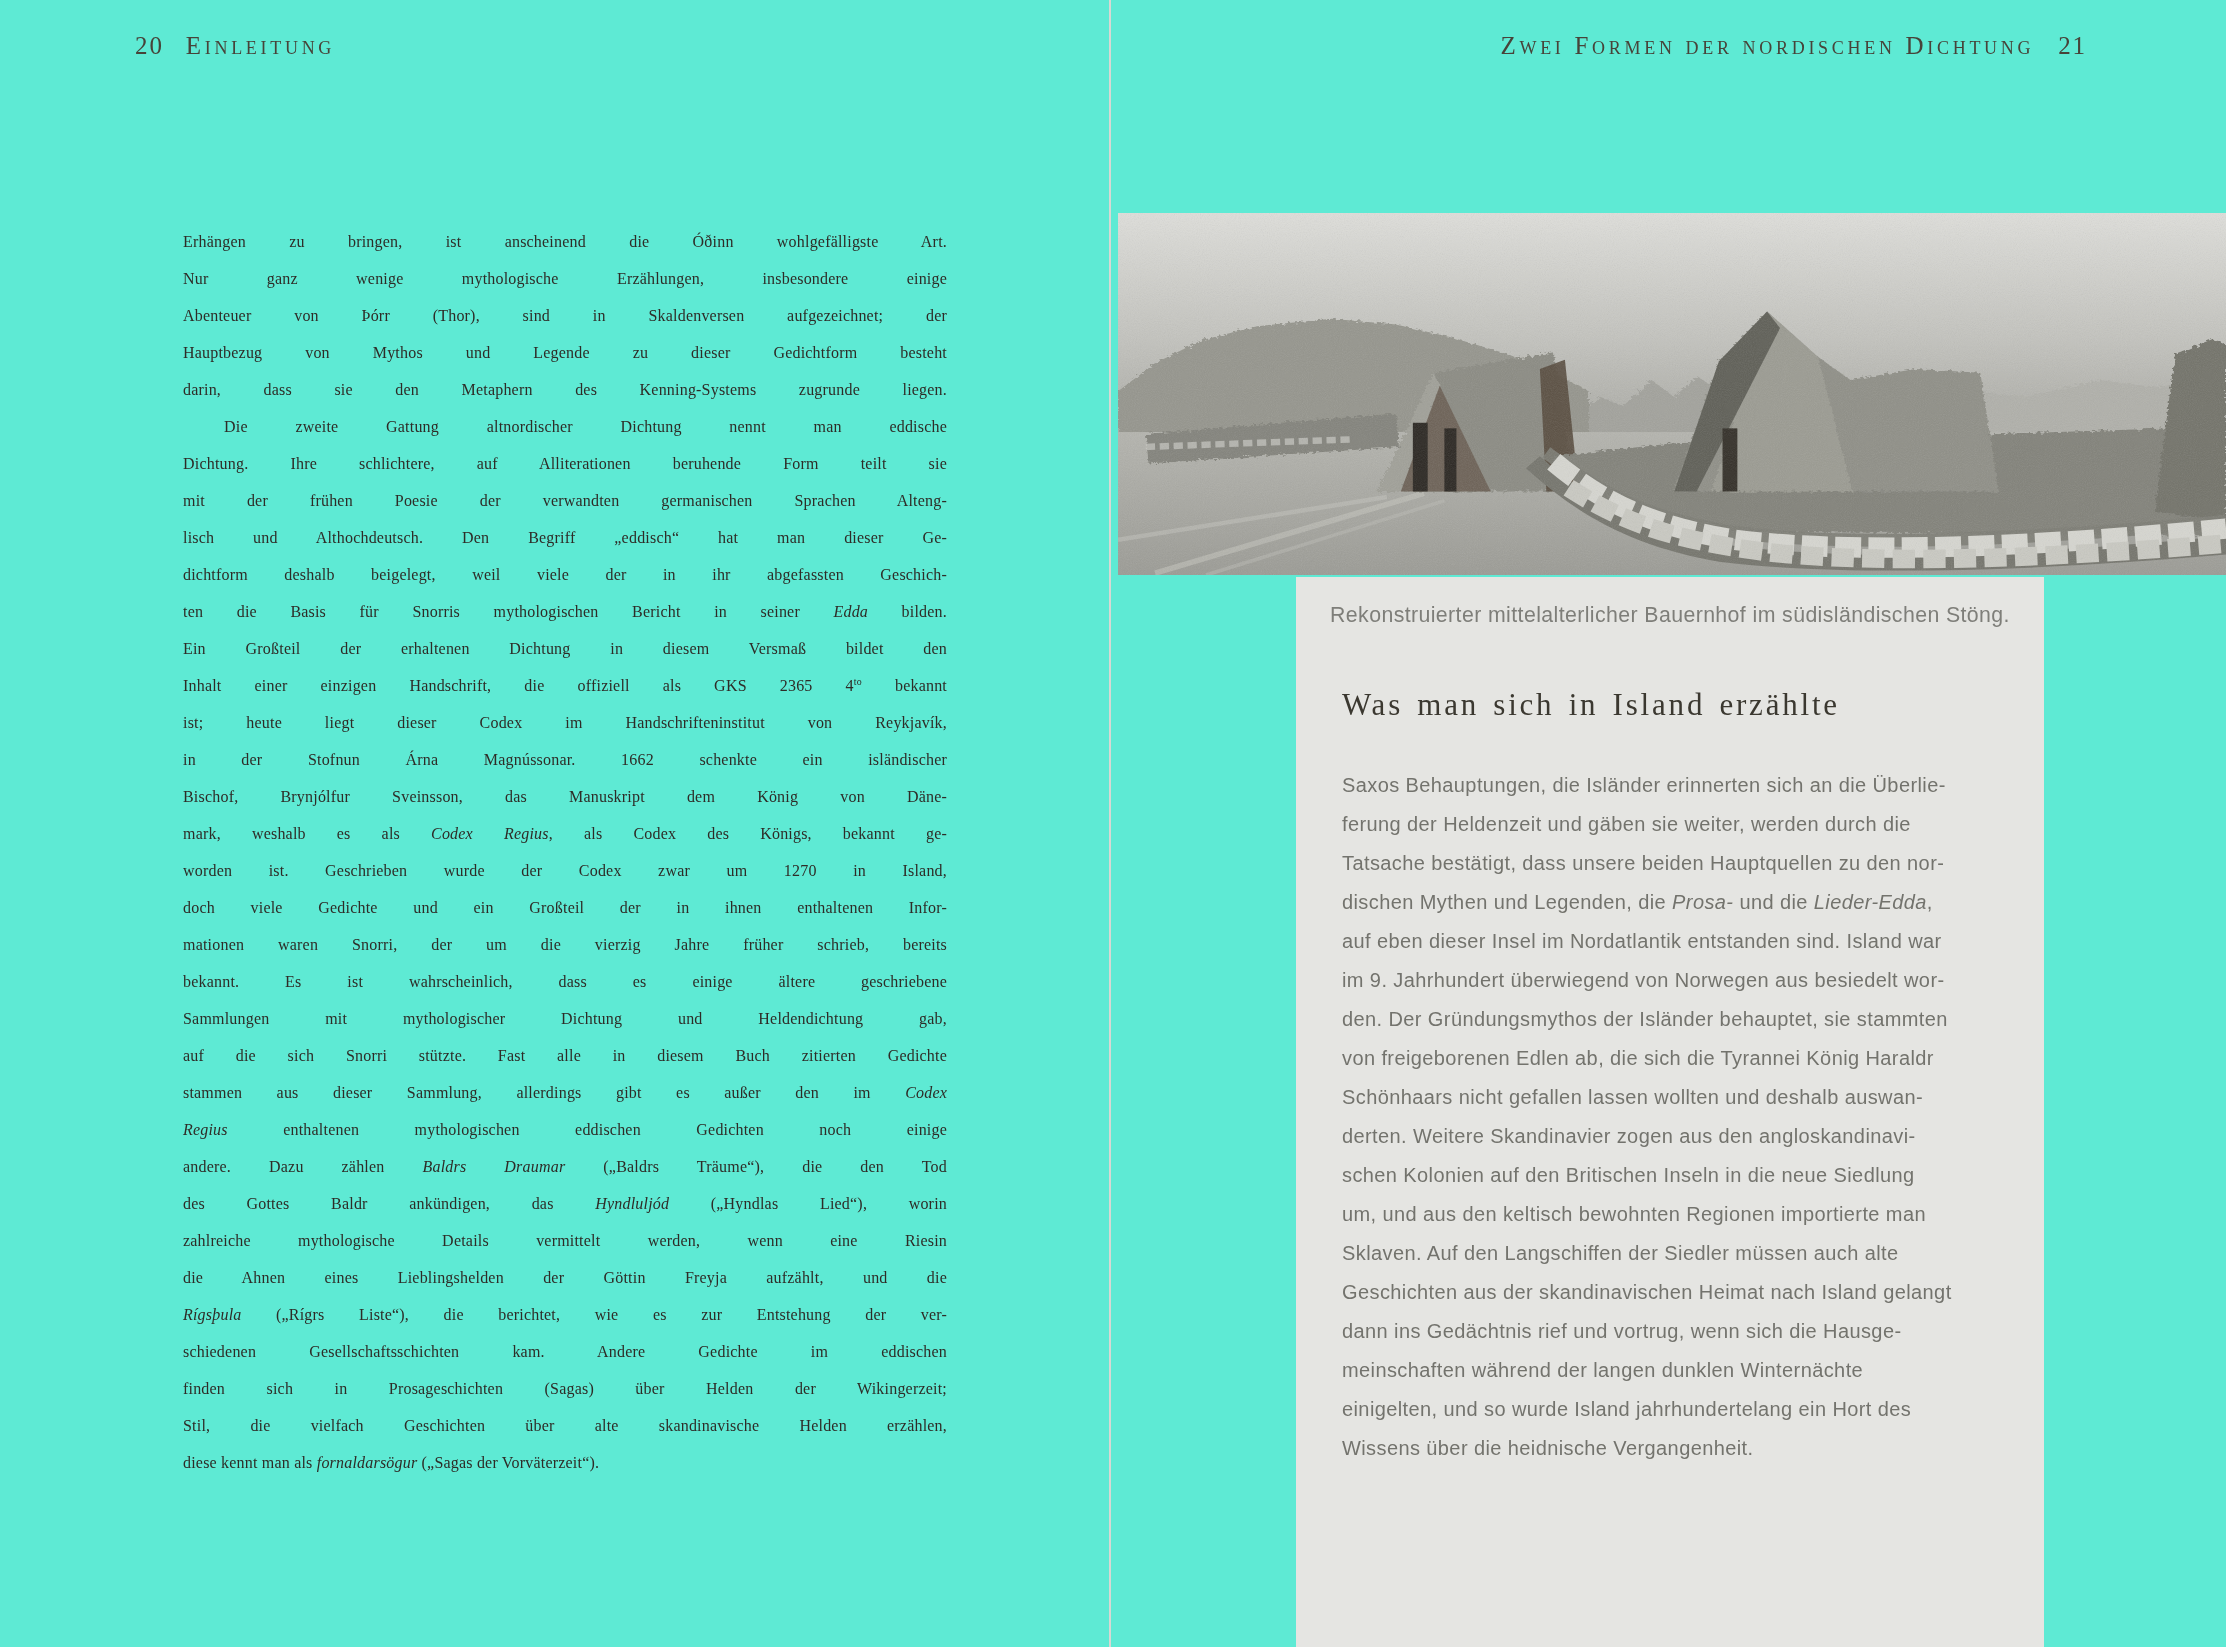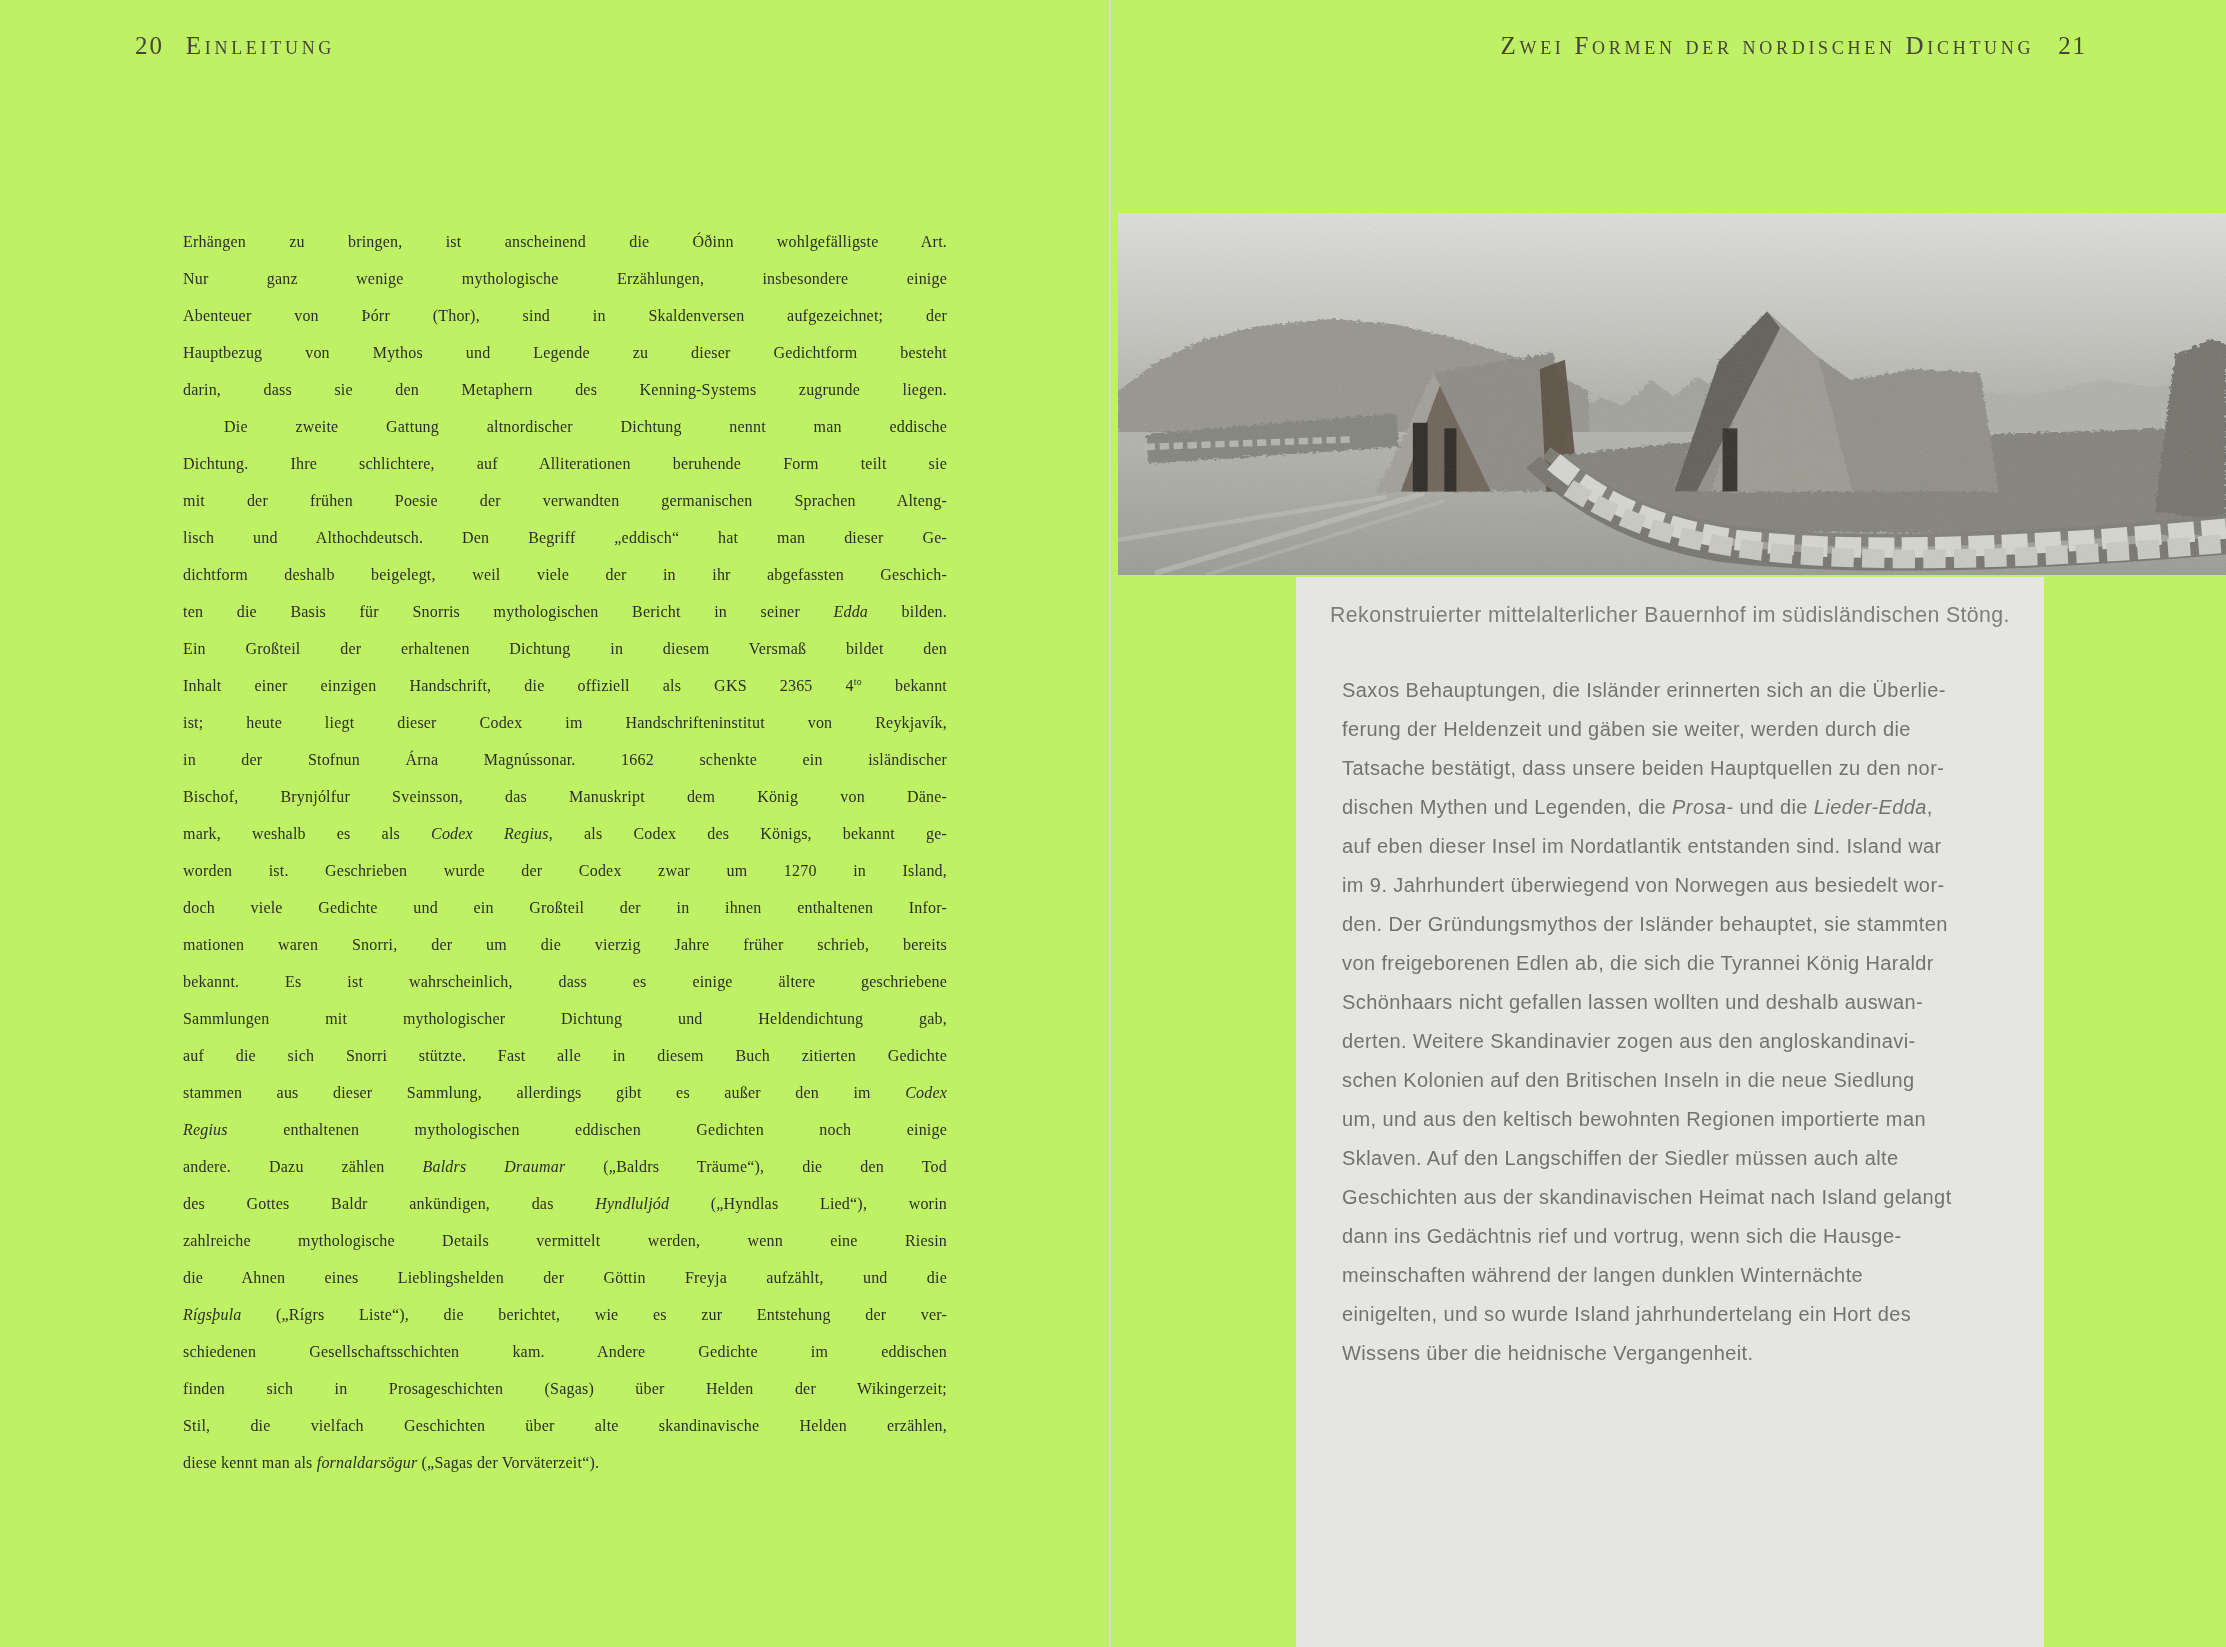--- a/index.html
+++ b/index.html
@@ -1,18 +1,18 @@
 <!DOCTYPE html>
 <html style="font-size:15px"><head>
 <meta charset="utf-8">
 <style>
   html,body{margin:0;padding:0;background:#e6e6e2;}
   #spread{
     position:relative;width:2226px;height:1647px;margin:0 auto;
-    background:#bef264;overflow:hidden;
+    background:#5eead4;overflow:hidden;
     font-family:"Liberation Serif","DejaVu Serif",serif;color:#2e2c27;
   }
   
   .running-head{
     position:absolute;top:32px;font-size:25px;color:#474339;
     font-variant:small-caps;letter-spacing:3.7px;white-space:nowrap;
   }
   #head-left{left:135px;}
   #head-left .pagenum{margin-right:22px;letter-spacing:1.9px;}
   #head-right{right:139px;text-align:right;}
@@ -192,20 +192,21 @@
         <path d="M470 268 C 520 310, 575 338, 665 352 C 790 368, 990 360, 1195 340" stroke="#d6d6d0" stroke-width="22" stroke-dasharray="28 8" fill="none"></path>
         <path d="M486 296 C 545 334, 600 352, 690 364 C 810 380, 1010 372, 1195 356" stroke="#c9c9c2" stroke-width="20" stroke-dasharray="24 9" fill="none"></path>
       </g>
 
       <rect x="0" y="0" width="1195" height="390" filter="url(#noise)" opacity="0.16"></rect>
     </svg>
   </div>
 
   <div id="infobox">
     <div id="photo-caption">Rekonstruierter mittelalterlicher Bauernhof im südisländischen Stöng.</div>
+    <div id="infobox-heading">Was man sich in Island erzählte</div>
     <div id="infobox-body">
         <div class="line">Saxos Behauptungen, die Isländer erinnerten sich an die Überlie-</div>
         <div class="line">ferung der Heldenzeit und gäben sie weiter, werden durch die</div>
         <div class="line">Tatsache bestätigt, dass unsere beiden Hauptquellen zu den nor-</div>
         <div class="line">dischen Mythen und Legenden, die <i>Prosa-</i> und die <i>Lieder-Edda</i>,</div>
         <div class="line">auf eben dieser Insel im Nordatlantik entstanden sind. Island war</div>
         <div class="line">im 9. Jahrhundert überwiegend von Norwegen aus besiedelt wor-</div>
         <div class="line">den. Der Gründungsmythos der Isländer behauptet, sie stammten</div>
         <div class="line">von freigeborenen Edlen ab, die sich die Tyrannei König Haraldr</div>
         <div class="line">Schönhaars nicht gefallen lassen wollten und deshalb auswan-</div>

